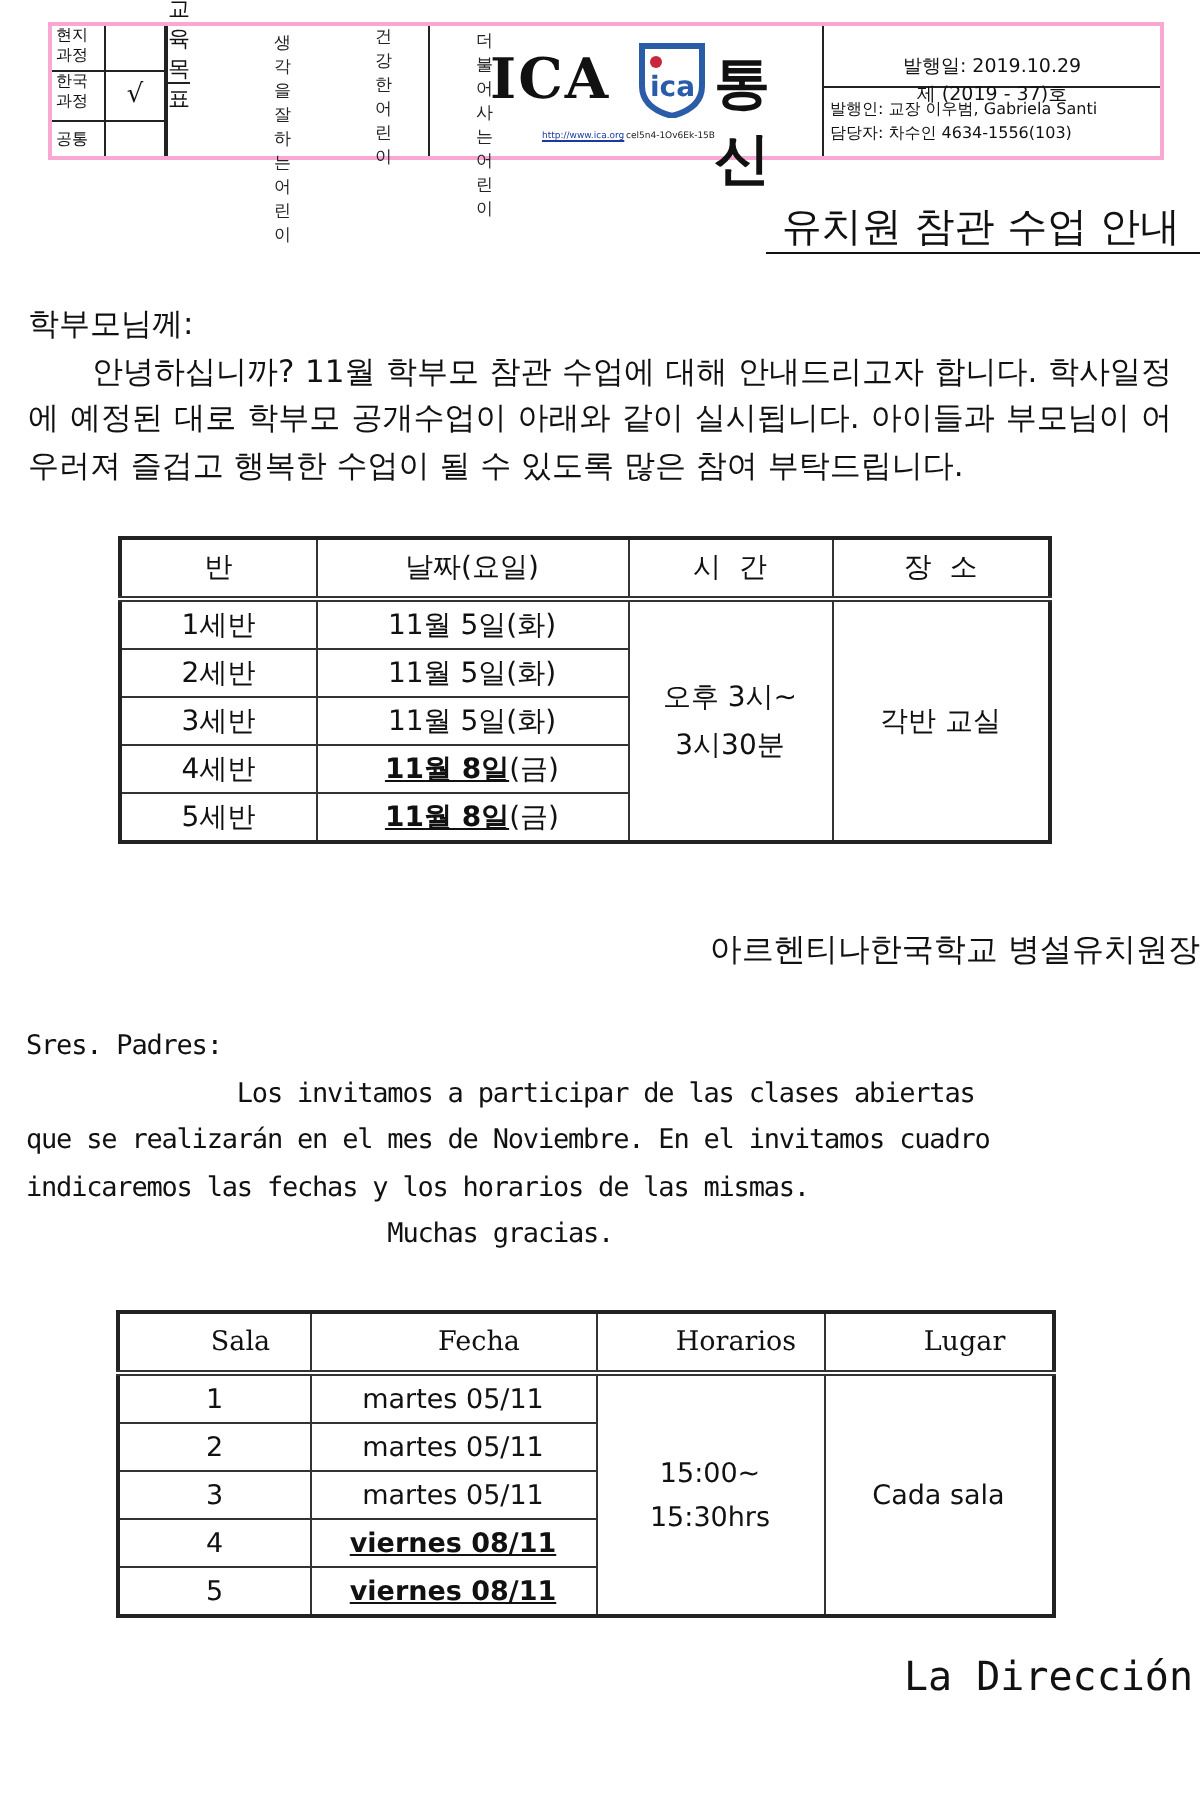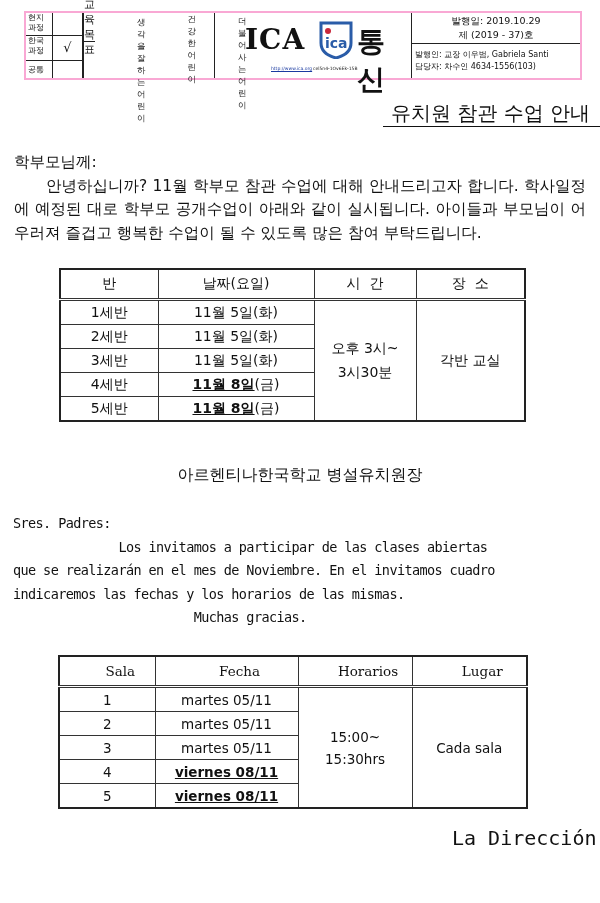--- a/index.html
+++ b/index.html
@@ -16,21 +16,21 @@
   .hdr-goal { width: 130px; border-right: 1px solid #222; display: flex; flex-direction: row; gap: 42px; }
   .hdr-goal .gt { height: 28px; border-bottom: 1px solid #222; font-size: 11px; display: flex; align-items: center; justify-content: center; }
   .hdr-goal .gl { font-size: 8.5px; text-align: center; line-height: 12px; color: #222; }
   .hdr-mid { width: 196px; border-right: 1px solid #222; position: relative; }
   .ica { position: absolute; left: 30px; top: 10px; font-family: "DejaVu Serif", serif; font-weight: bold; font-size: 28px; letter-spacing: 1px; }
   .logo { position: absolute; left: 104px; top: 8px; width: 34px; height: 38px; }
   .tongsin { position: absolute; left: 142px; top: 10px; font-size: 28px; font-weight: bold; }
   .url { position: absolute; left: 56px; top: 53px; font-size: 4.5px; color: #1a3aa0; text-decoration: underline; }
   .url2 { position: absolute; left: 98px; top: 53px; font-size: 4.5px; color: #222; }
   .hdr-right { flex: 1; display: flex; flex-direction: column; }
-  .hdr-right .top { height: 31px; border-bottom: 1px solid #222; text-align: center; font-size: 9.5px; line-height: 14px; padding-top: 1px; box-sizing: border-box; }
+  .hdr-right .top { height: 31px; border-bottom: 1px solid #222; text-align: center; font-size: 9.5px; line-height: 14px; padding-top: 14px; box-sizing: border-box; }
   .hdr-right .bot { font-size: 8px; line-height: 12px; padding: 5px 3px; }
 
   
   .title { left: 0; width: 600px; top: 100px; text-align: right; font-size: 20px; font-weight: normal; }
   .title span { border-bottom: 1.5px solid #111; padding: 0 10px 1px 8px; }
 
   .ko-text { left: 14px; top: 151px; width: 572px; font-size: 15.5px; line-height: 23.5px; }
   .ko-text p { margin: 0; }
   .ko-text .indent { text-indent: 32px; text-align: justify; }
 
@@ -38,21 +38,21 @@
   .tbl-ko { left: 59px; top: 268px; width: 467px; font-size: 14px; }
   .tbl-es { left: 58px; top: 655px; width: 470px; font-size: 13.5px; }
   td, th { border: 1px solid #333; text-align: center; font-weight: normal; padding: 0; }
   table { border: 2px solid #222; }
   thead tr th { height: 28px; border-bottom: 3px double #333; }
   tbody td { height: 23px; }
   .bu { font-weight: bold; text-decoration: underline; text-align: right; }
   .tbl-es td, .tbl-es th { font-family: "DejaVu Sans", sans-serif; }
   .tbl-es th { font-family: "DejaVu Serif", serif; padding-left: 26px; }
 
-  .sign-ko { left: 0; width: 600px; top: 465px; text-align: center; font-size: 16px; }
+  .sign-ko { left: 0; width: 600px; top: 465px; text-align: right; font-size: 16px; }
   .es-text { left: 13px; top: 512px; font-family: "DejaVu Sans Mono", monospace; font-size: 13.5px; line-height: 23.5px; letter-spacing: -0.6px; }
   .es-text p { margin: 0; white-space: pre; }
   .sign-es { left: 452px; top: 826px; font-family: "DejaVu Sans Mono", monospace; font-size: 20px; }
 </style>
 </head>
 <body>
 
 <div class="abs hdr">
   <div class="hdr-left">
     <div class="r" style="height:22px">

